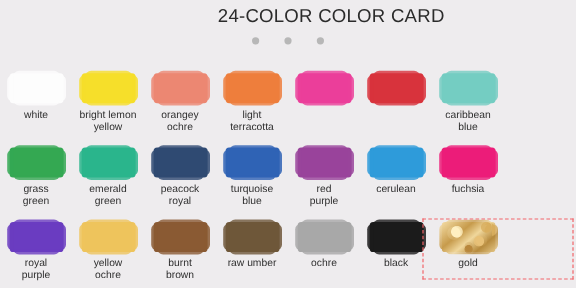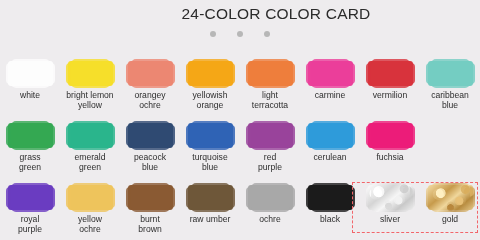--- a/index.html
+++ b/index.html
@@ -182,43 +182,34 @@
         </div>
         <div class="cell">
           <div class="swatch-wrap">
             <div class="swatch" style="background: rgb(236, 135, 114);"></div>
           </div>
           <div class="label">orangey
 ochre</div>
         </div>
         <div class="cell">
           <div class="swatch-wrap">
-            <div class="swatch" style="background: rgb(245, 167, 22);"></div>
-          </div>
-          <div class="label">yellowish
-orange</div>
-        </div>
-        <div class="cell">
-          <div class="swatch-wrap">
             <div class="swatch" style="background: rgb(237, 126, 60);"></div>
           </div>
           <div class="label">light
 terracotta</div>
         </div>
         <div class="cell">
           <div class="swatch-wrap">
             <div class="swatch" style="background: rgb(235, 63, 154);"></div>
           </div>
-          <div class="label">carmine</div>
         </div>
         <div class="cell">
           <div class="swatch-wrap">
             <div class="swatch" style="background: rgb(216, 51, 60);"></div>
           </div>
-          <div class="label">vermilion</div>
         </div>
         <div class="cell">
           <div class="swatch-wrap">
             <div class="swatch" style="background: rgb(116, 205, 194);"></div>
           </div>
           <div class="label">caribbean
 blue</div>
         </div>
       </div>
       <div class="row">
@@ -234,21 +225,21 @@
             <div class="swatch" style="background: rgb(43, 181, 140);"></div>
           </div>
           <div class="label">emerald
 green</div>
         </div>
         <div class="cell">
           <div class="swatch-wrap">
             <div class="swatch" style="background: rgb(47, 74, 114);"></div>
           </div>
           <div class="label">peacock
-blue</div>
+royal</div>
         </div>
         <div class="cell">
           <div class="swatch-wrap">
             <div class="swatch" style="background: rgb(47, 99, 181);"></div>
           </div>
           <div class="label">turquoise
 blue</div>
         </div>
         <div class="cell">
           <div class="swatch-wrap">
@@ -305,26 +296,20 @@
           <div class="label">ochre</div>
         </div>
         <div class="cell">
           <div class="swatch-wrap">
             <div class="swatch" style="background: rgb(27, 27, 27);"></div>
           </div>
           <div class="label">black</div>
         </div>
         <div class="cell">
           <div class="swatch-wrap">
-            <div class="swatch sliver-tex"></div>
-          </div>
-          <div class="label">sliver</div>
-        </div>
-        <div class="cell">
-          <div class="swatch-wrap">
             <div class="swatch gold-tex"></div>
           </div>
           <div class="label">gold</div>
         </div>
       </div>
     </div>
 
   <div class="metal-box"></div>
   <div class="footnote"></div>
 

